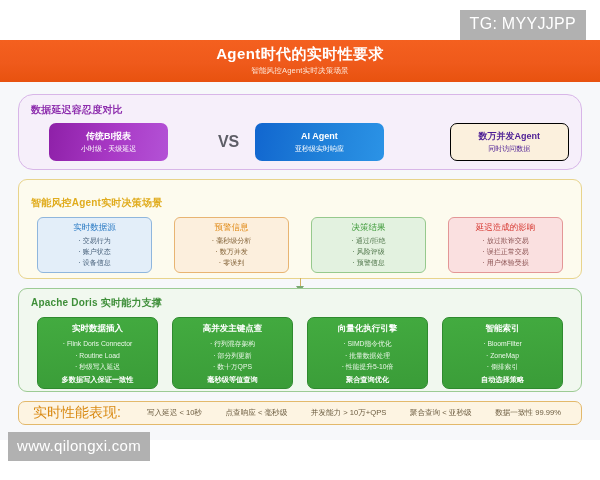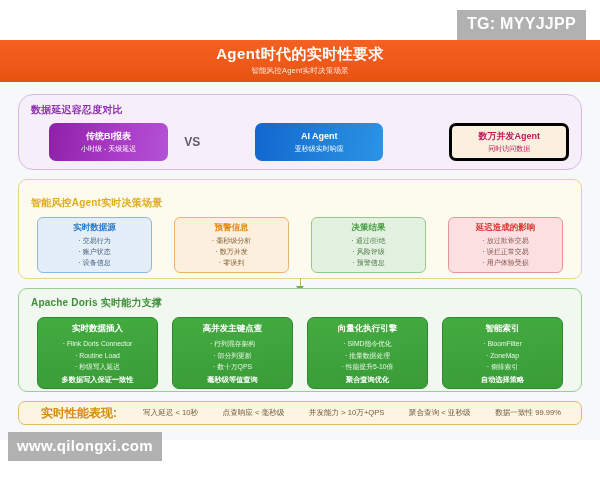--- a/index.html
+++ b/index.html
@@ -9,21 +9,21 @@
     font-family: "Liberation Sans", "DejaVu Sans", sans-serif;
     overflow: hidden;
   }
   #page { position: relative; width: 600px; height: 480px; background: #ffffff; }
 
   
   .wm {
     position: absolute;
     background: rgba(160,160,160,0.82);
     color: #ffffff;
-    font-weight: 700;
+    font-weight: 400;
     letter-spacing: .3px;
     line-height: 1;
     white-space: nowrap;
   }
   #wm-tg { top: 10px; right: 14px; padding: 6px 10px 8px; font-size: 16px; }
   #wm-site { left: 8px; bottom: 19px; padding: 6px 9px 8px; font-size: 15px; }
 
   
   #banner {
     position: absolute; left: 0; top: 40px; width: 600px; height: 42px;
@@ -50,35 +50,35 @@
   }
   #sec-latency .section-title { color:#8e2fae; }
   .vs-row { display:flex; align-items:center; justify-content:flex-start; margin-top: 6px; gap: 16px; }
   .pill {
     border-radius: 7px; height: 38px; display:flex; flex-direction:column;
     align-items:center; justify-content:center; text-align:center;
   }
   .pill .p-main { font-size: 9px; font-weight:700; line-height:1.1; }
   .pill .p-sub { font-size: 7px; margin-top: 3px; line-height:1.1; }
   #pill-bi { width: 130px; margin-left: 18px; background: linear-gradient(100deg,#8e20a8 0%, #a93ac6 55%, #b352d6 100%); color:#fff; }
-  #vs-label { width: 60px; text-align:left; font-size: 12px; font-weight:800; color:#5d5d66; }
+  #vs-label { width: 60px; text-align:right; font-size: 16px; font-weight:800; color:#5d5d66; }
   #pill-agent { width: 140px; background: linear-gradient(100deg,#1166cf 0%, #1f7fd8 50%, #2b93e6 100%); color:#fff; }
-  #pill-concurrent { width: 130px; margin-left: 50px; background:#fbf0dd; border:3px solid #000000; color:#be185d; }
+  #pill-concurrent { width: 130px; margin-left: 50px; background:#fbf0dd; border:1px solid #000000; color:#4c1d95; }
 
   
   #sec-scenario {
     background:#fdfbee; border-color:#e8d48c; height: 100px; padding: 16px 12px 0;
   }
   #sec-scenario .section-title { color:#e0ac1e; }
   .card-row { display:flex; gap: 22px; margin-top: 7px; padding: 0 6px; }
   .minicard {
     flex:1; border-radius: 6px; border:1px solid #ccc; padding: 5px 4px 4px;
     text-align:center; height: 56px;
   }
-  .minicard .mc-title { font-size: 8.5px; font-weight:700; line-height:1.1; }
+  .minicard .mc-title { font-size: 8.5px; font-weight:400; line-height:1.1; }
   .minicard ul { list-style:none; margin-top: 4px; }
   .minicard li { font-size: 7px; line-height: 1.55; }
   .minicard li::before { content:"· "; }
   .mc-blue   { background:#e3eef9; border-color:#8fb6dd; }
   .mc-blue .mc-title { color:#2a7ac4; } .mc-blue li { color:#49627c; }
   .mc-orange { background:#fcefdd; border-color:#e8b472; }
   .mc-orange .mc-title { color:#e08a16; } .mc-orange li { color:#85653a; }
   .mc-green  { background:#e3f2e0; border-color:#96c98d; }
   .mc-green .mc-title { color:#3f9b3a; } .mc-green li { color:#4e7549; }
   .mc-red    { background:#fae0e0; border-color:#e39696; }
@@ -106,21 +106,21 @@
   .gcard ul { list-style:none; margin-top: 5px; }
   .gcard li { font-size: 6.8px; line-height: 1.65; color:#eaf7e8; }
   .gcard li::before { content:"· "; }
   .gcard .g-foot { font-size: 7.2px; margin-top: 3px; font-weight:600; color:#ffffff; }
 
   
   #metrics {
     background:#fdf4e2; border:1px solid #e3b96b; border-radius: 7px;
     height: 24px; display:flex; align-items:center; padding: 0 14px;
   }
-  #metrics-label { font-size: 12px; font-weight:700; color:#d98a14; margin-right: 26px; white-space:nowrap;margin-left:8px; }
+  #metrics-label { font-size: 14px; font-weight:400; color:#d98a14; margin-right: 26px; white-space:nowrap; }
   #metrics-items { display:flex; flex:1; justify-content:space-between; padding-right: 6px; }
   .metric { font-size: 7.6px; color:#6b5b3f; white-space:nowrap; }
 
   #footer-strip { position:absolute; left:0; top:440px; width:600px; height:40px; background:#ffffff; }
 </style>
 </head>
 <body>
 
 <div id="page">
 

